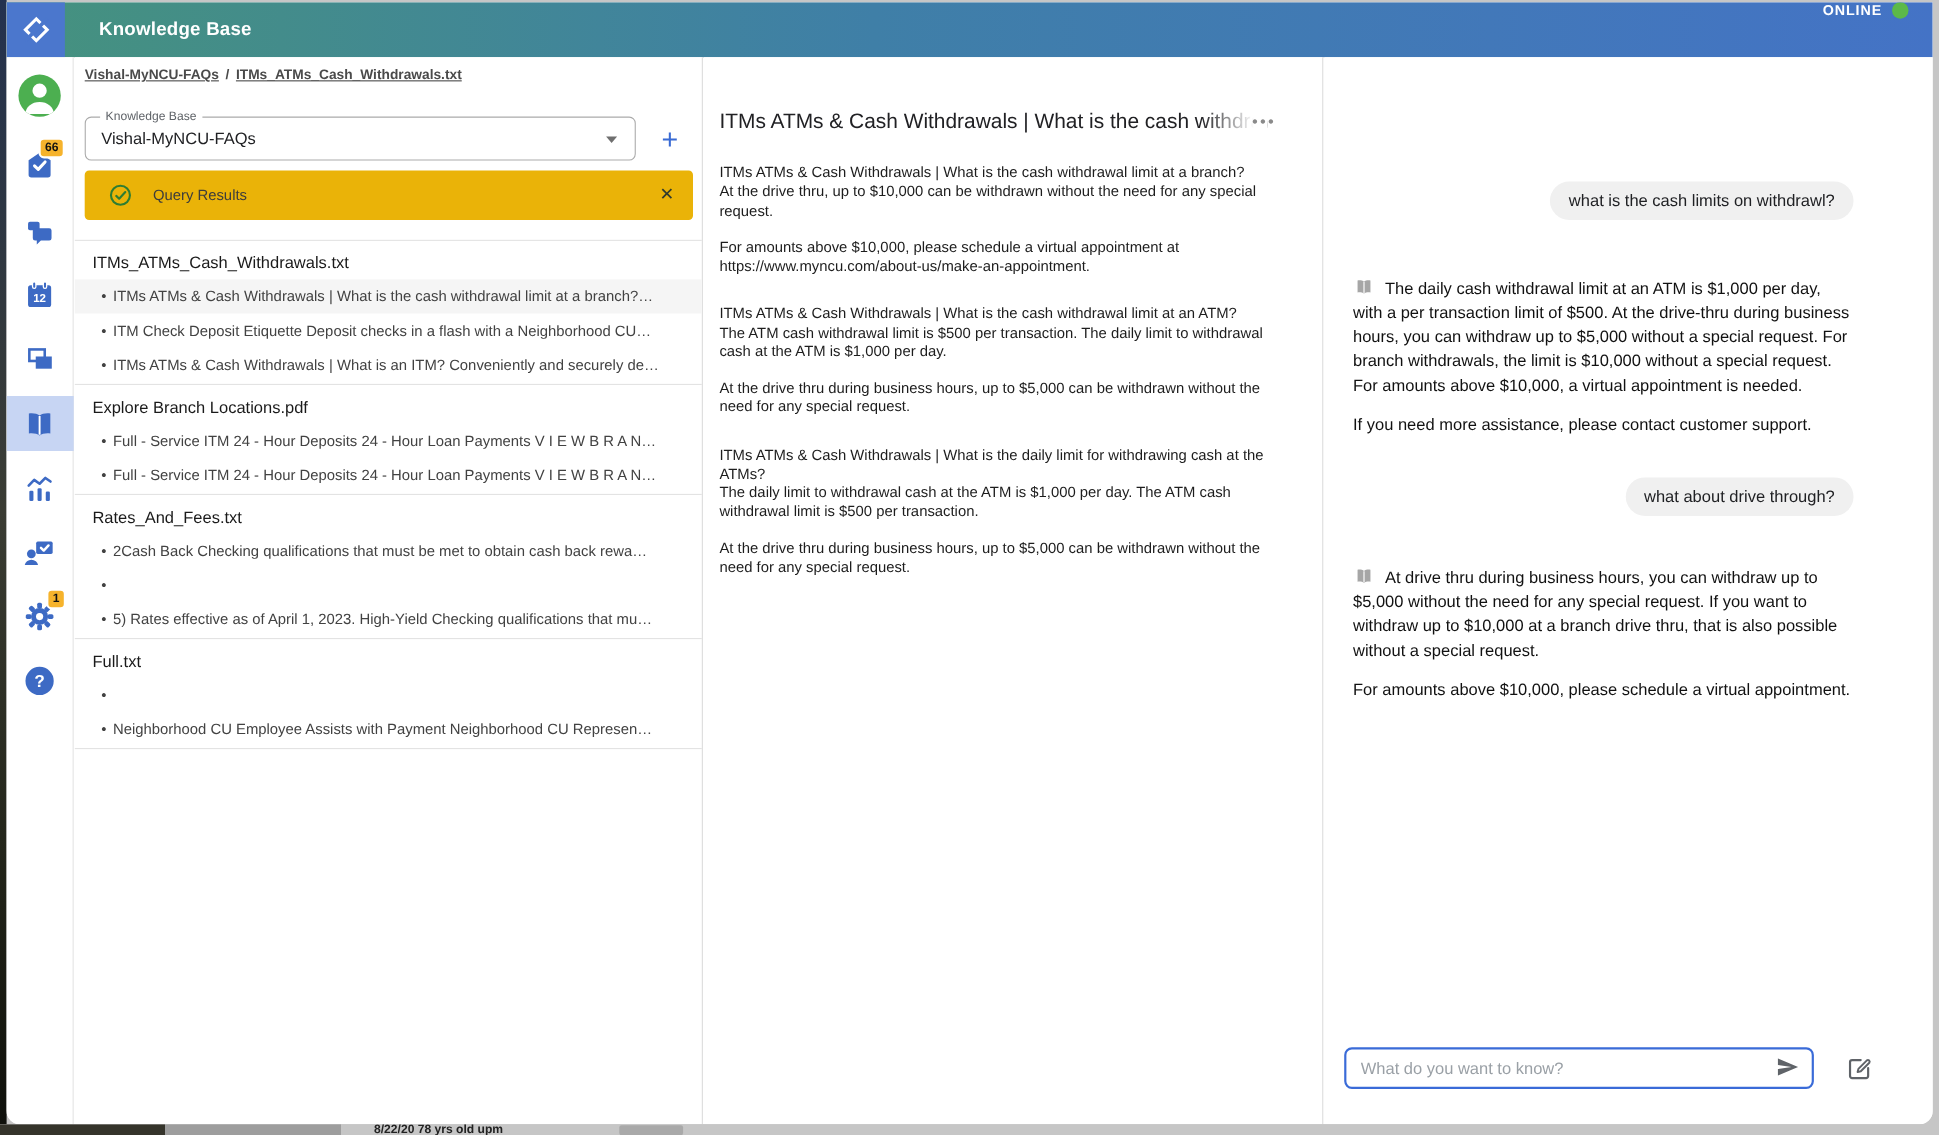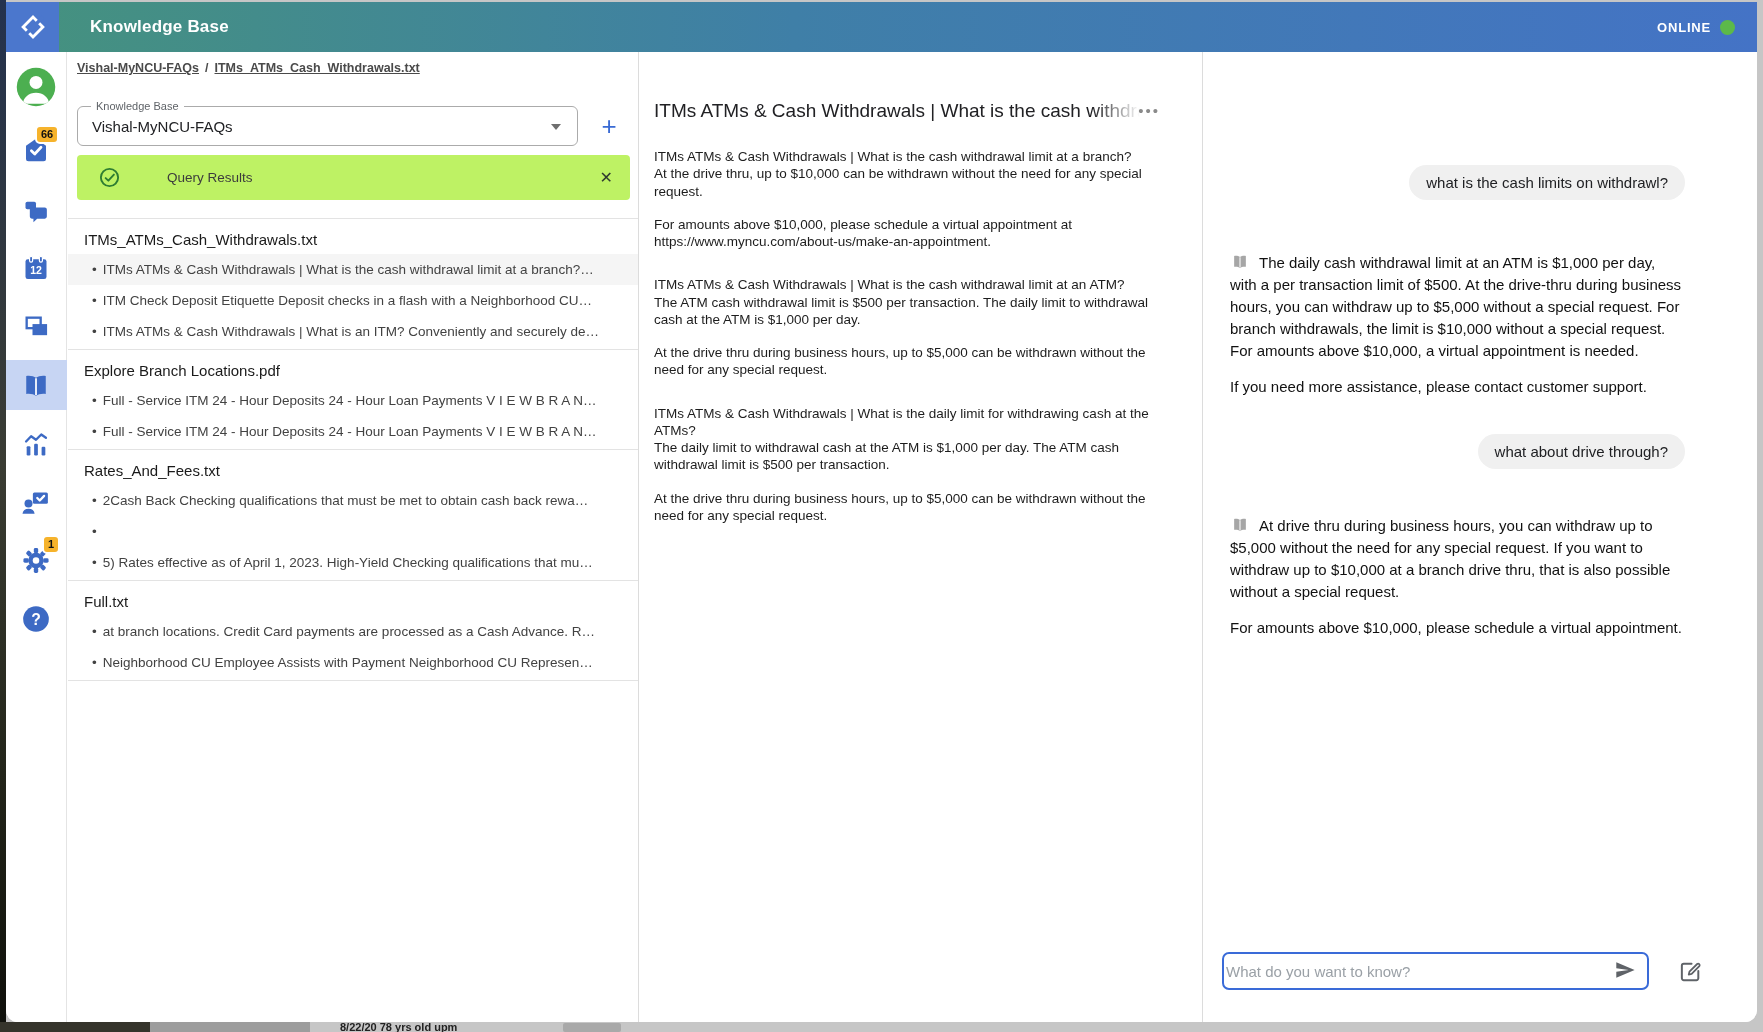--- a/index.html
+++ b/index.html
@@ -20,21 +20,21 @@
   .window { position:absolute; left:6px; top:2px; width:1751px; height:1020px; background:#fff;
     border-radius:0 0 12px 12px; overflow:hidden; }
 
   
   .header { position:absolute; left:0; top:0; width:100%; height:50px;
     background:linear-gradient(90deg,#45927e 0%, #3f7fa7 45%, #4473c6 100%); display:flex; align-items:center; }
   .logo-box { position:absolute; left:0; top:0; width:53px; height:50px; background:#4b77cd;
     display:flex; align-items:center; justify-content:center; cursor:pointer; }
   .app-title { position:absolute; left:84px; top:0; height:50px; display:flex; align-items:center;
     color:#fff; font-size:17px; font-weight:bold; letter-spacing:.2px; }
-  .status { position:absolute; right:22px; top:0; height:50px; display:flex; align-items:center; gap:9px; }
+  .status { position:absolute; right:22px; top:0; height:50px; display:flex; gap:9px; }
   .status .txt { color:#fff; font-size:13px; font-weight:bold; letter-spacing:.8px; }
   .status .dot { width:15px; height:15px; border-radius:50%; background:#5cb949; }
 
   
   .content { position:absolute; left:0; top:50px; right:0; bottom:0; }
 
   
   .sidebar { position:absolute; left:0; top:0; width:61px; height:100%; background:#fff; border-right:1px solid #e4e4e4; }
   .side-item { position:absolute; left:50%; transform:translateX(-50%); cursor:pointer;text-align:center; }
   .active-block { position:absolute; left:0; top:308px; width:61px; height:50px; background:#c7d5f3; }
@@ -49,22 +49,22 @@
   .breadcrumb a { color:#4a4a4a; text-decoration:underline; cursor:pointer; }
   .breadcrumb .sep { margin:0 6px; text-decoration:none; }
   .kb-select { position:absolute; left:9px; top:54px; width:501px; height:40px; border:1px solid #ababab;
     border-radius:6px; background:#fff; cursor:pointer; }
   .kb-select .flabel { position:absolute; left:13px; top:-7px; background:#fff; padding:0 5px; font-size:11px; color:#5f6368; }
   .kb-select .value { position:absolute; left:14px; top:0; height:38px; display:flex; align-items:center; font-size:15px; color:#202124; }
   .kb-select .caret { position:absolute; right:16px; top:17px; width:0; height:0;
     border-left:5.5px solid transparent; border-right:5.5px solid transparent; border-top:6px solid #6f6f6f; }
   .add-kb { position:absolute; left:524px; top:56px; width:34px; height:36px; background:none; border:none;
     color:#3a6bd4; font-size:26px; font-weight:400; cursor:pointer; font-family:"Liberation Sans",sans-serif; }
-  .query-banner { position:absolute; left:9px; top:103px; width:553px; height:45px; background:#bef264;
-    border-radius:4px; display:flex; align-items:center;gap:28px; }
+  .query-banner { position:absolute; left:9px; top:103px; width:553px; height:45px; background:#eab308;
+    border-radius:4px; display:flex; align-items:center; }
   .query-banner .ck { margin-left:21px; }
   .query-banner .qlabel { margin-left:18px; font-size:13.5px; color:#3c3c3c; }
   .query-banner .close { margin-left:auto; margin-right:17px; background:none; border:none; font-size:16px;
     color:#2f3a2f; cursor:pointer; line-height:16px; }
 
   .file-list { position:absolute; left:0; top:166px; width:100%; }
   .file-group { border-top:1px solid #e3e3e3; padding:4px 0 2px 0; }
   .file-name { padding:8px 12px 6px 16px; font-size:15px; color:#1a1a1a; cursor:pointer; }
   .result-row { display:flex; align-items:flex-start; padding:8px 10px 8px 24px; cursor:pointer; font-size:13.5px; color:#424242; }
   .result-row.selected { background:#f5f5f5; }
@@ -91,21 +91,21 @@
     width:fit-content; margin-left:auto; }
   .bubble.b1 { margin-top:113px; }
   .bubble.b2 { margin-top:36px; }
   .bot-msg { font-size:15px; line-height:1.47; color:#111; }
   .bot-msg.m1 { margin-top:52px; }
   .bot-msg.m2 { margin-top:46px; }
   .bot-msg .book { vertical-align:-3px; margin-right:9px; }
   .bot-msg p + p { margin-top:14px; }
   .chat-input-row { position:absolute; left:18px; bottom:32px; right:0; height:38px; }
   .chat-input { position:absolute; left:0; top:0; width:427px; height:38px; border:2px solid #3a6bd8;
-    border-radius:7px; padding:0 44px 0 2px; font-size:15px; color:#202124; outline:none;
+    border-radius:7px; padding:0 44px 0 13px; font-size:15px; color:#202124; outline:none;
     font-family:"Liberation Sans",sans-serif; }
   .chat-input::placeholder { color:#9aa0a6; }
   .send-btn { position:absolute; left:389px; top:7px; width:28px; height:24px; background:none; border:none; cursor:pointer; }
   .compose-btn { position:absolute; left:455px; top:7px; width:26px; height:26px; background:none; border:none; cursor:pointer; }
 </style>
 </head>
 <body>
 
 <div class="desk-left"></div>
 
@@ -293,21 +293,20 @@
           <div class="result-row">
             <span class="bullet">•</span>
             <span class="rtext">5) Rates effective as of April 1, 2023. High-Yield Checking qualifications that mu…</span>
           </div>
         </div>
 
         <div class="file-group">
           <div class="file-name">Full.txt</div>
           <div class="result-row">
             <span class="bullet">•</span>
-            <span class="rtext">at branch locations. Credit Card payments are processed as a Cash Advance. R…</span>
           </div>
           <div class="result-row">
             <span class="bullet">•</span>
             <span class="rtext">Neighborhood CU Employee Assists with Payment Neighborhood CU Represen…</span>
           </div>
         </div>
         <div class="endline"></div>
       </div>
     </div>
 

